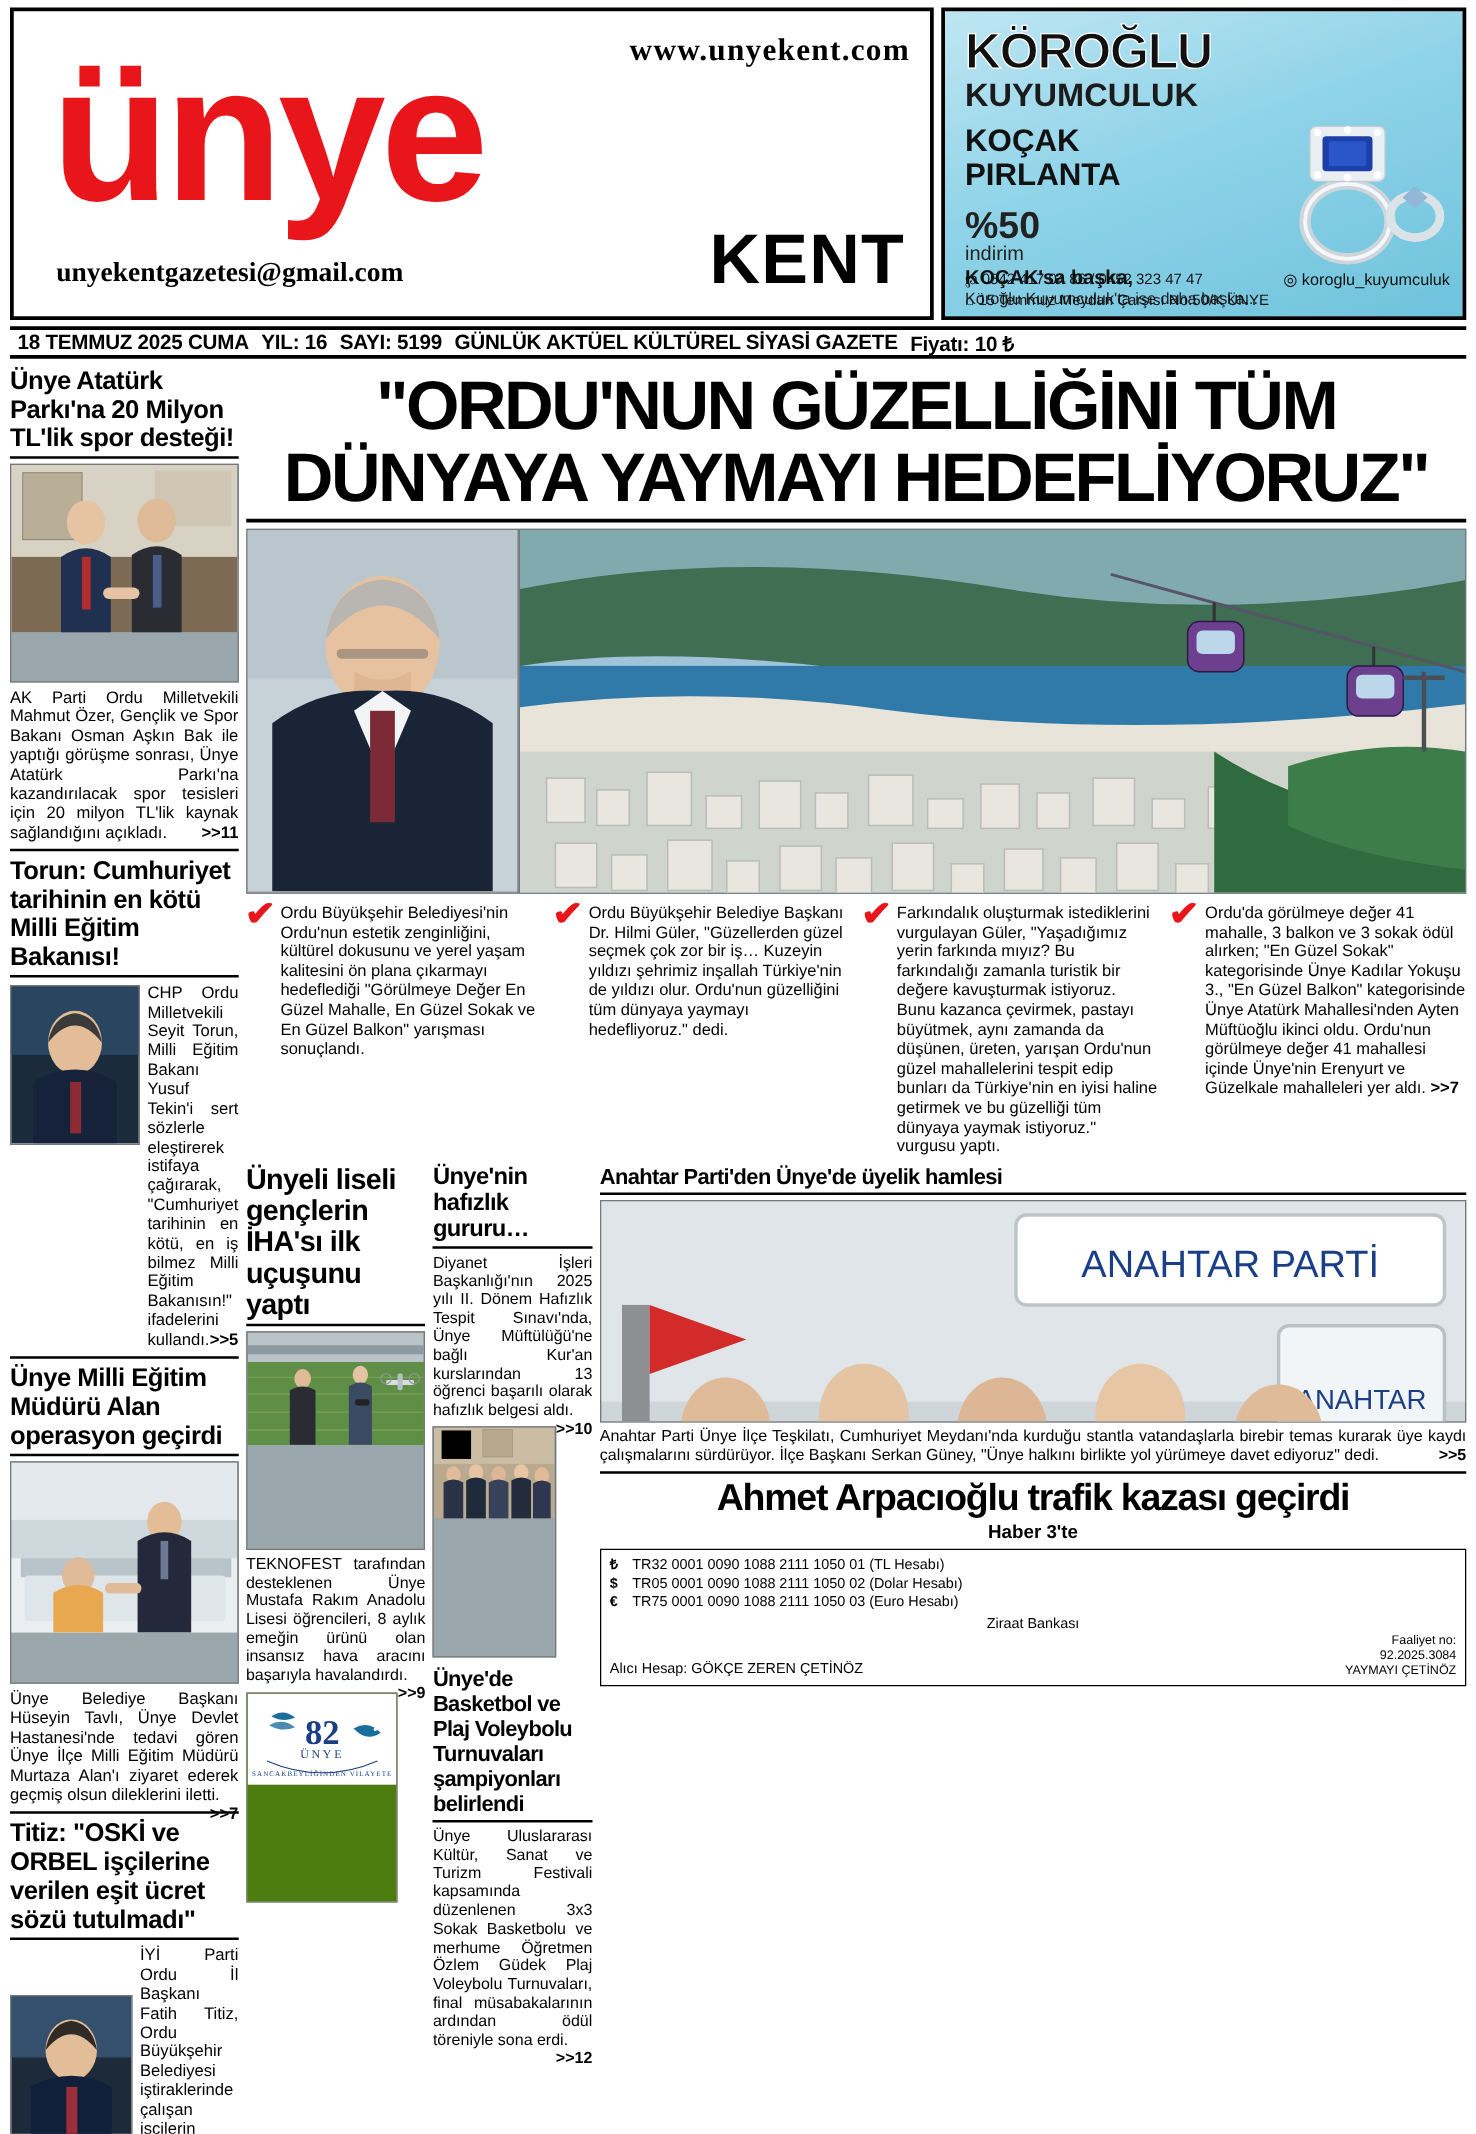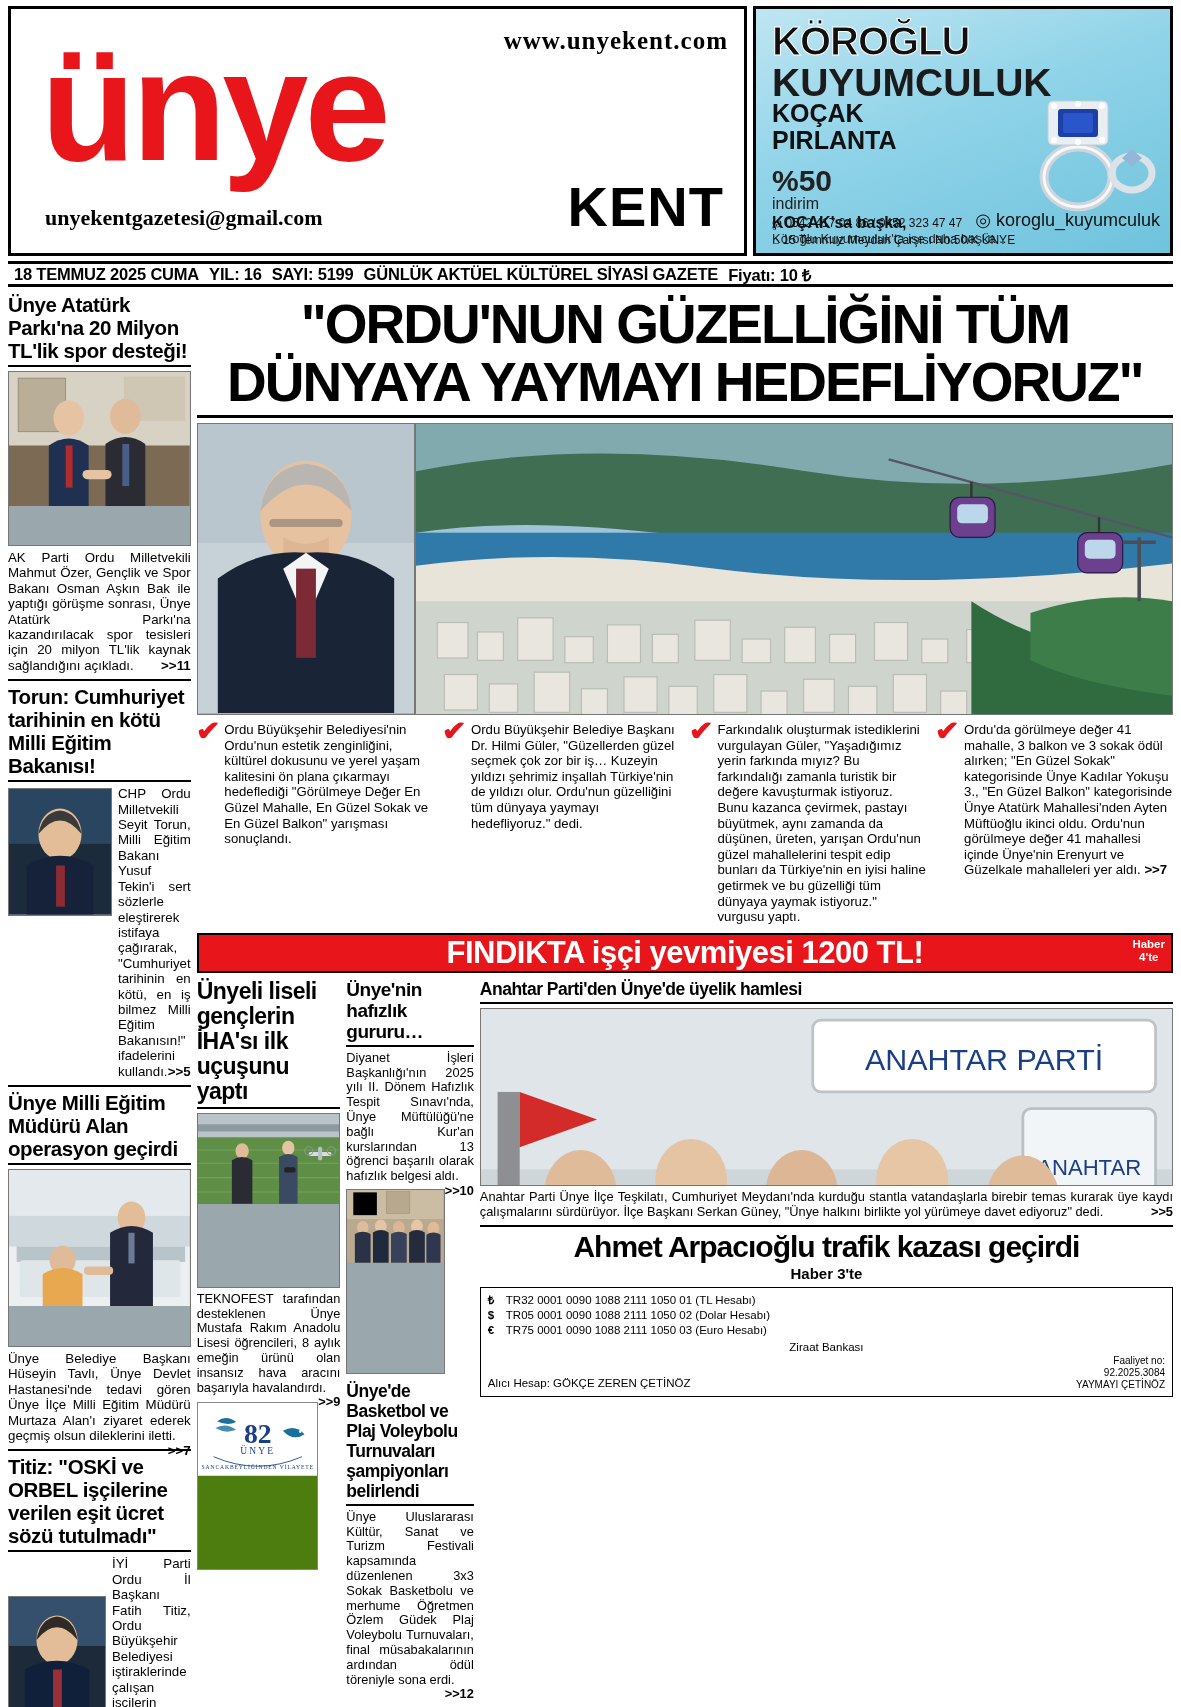--- a/index.html
+++ b/index.html
@@ -40,29 +40,29 @@
     position:relative; width:420px; border:3px solid #000;
     background:linear-gradient(160deg,#bfe6f2 0%,#8fd3e8 45%,#6fc3dd 100%);
     overflow:hidden;
   }
   .ad-title {
     position:absolute; left:16px; top:10px;
     font-weight:bold; font-size:40px; color:#111;
     letter-spacing:-1px;
     -webkit-text-stroke:1px #fff;
   }
-  .ad-sub1 { position:absolute; left:16px; top:52px; font-weight:bold; font-size:39px; color:#1b1b1b; }
+  .ad-sub1 { position:absolute; left:16px; top:52px; font-weight:bold; font-size:26px; color:#1b1b1b; }
   .ad-sub2 { position:absolute; left:16px; top:90px; font-weight:bold; font-size:25px; color:#111; }
   .ad-sub3 { position:absolute; left:16px; top:117px; font-weight:bold; font-size:25px; color:#111; }
   .ad-disc { position:absolute; left:16px; top:155px; font-weight:bold; font-size:30px; color:#222; }
   .ad-disc-label { position:absolute; left:16px; top:186px; font-size:16px; color:#222; }
   .ad-line1 { position:absolute; left:16px; top:205px; font-weight:bold; font-size:16px; color:#111; }
   .ad-line2 { position:absolute; left:16px; top:222px; font-size:13px; color:#222; }
   .ad-phone { position:absolute; left:16px; bottom:22px; font-size:12px; color:#111; }
-  .ad-insta { position:absolute; right:10px; bottom:22px; font-size:18px; color:#111; }
+  .ad-insta { position:absolute; right:10px; bottom:22px; font-size:13px; color:#111; }
   .ad-addr { position:absolute; left:16px; bottom:6px; font-size:12px; color:#111; }
   .ring {
     position:absolute; right:8px; top:64px; width:180px; height:140px;
   }
 
   
   .datebar {
     margin-top:5px; border-top:3px solid #000; border-bottom:3px solid #000;
     height:26px; display:flex; align-items:center; padding:0 6px;
     font-weight:bold; font-size:16.5px; letter-spacing:-0.2px;
@@ -396,27 +396,20 @@
         </div>
         <div class="check-col">
           <div class="tick">✔</div>
           <p>
             <span>Ordu'da görülmeye değer 41 mahalle, 3 balkon ve 3 sokak ödül alırken; "En Güzel Sokak" kategorisinde Ünye Kadılar Yokuşu 3., "En Güzel Balkon" kategorisinde Ünye Atatürk Mahallesi'nden Ayten Müftüoğlu ikinci oldu. Ordu'nun görülmeye değer 41 mahallesi içinde Ünye'nin Erenyurt ve Güzelkale mahalleleri yer aldı.</span>
             <span class="pg">&gt;&gt;7</span>
           </p>
         </div>
       </div>
 
-      <div class="redbar">
-        <div class="txt">FINDIKTA işçi yevmiyesi 1200 TL!</div>
-        <div class="tag">
-          <div>Haber</div>
-          <div>4'te</div>
-        </div>
-      </div>
 
       <div class="lower">
 
         <div class="lw-a">
           <div class="sub-head">Ünyeli liseli gençlerin İHA'sı ilk uçuşunu yaptı</div>
           <div class="photo" style="height:175px; margin-top:4px;">
             <svg class="im" viewBox="0 0 276 175" preserveAspectRatio="none">
               <rect width="276" height="175" fill="#4e7b3c"></rect>
               <rect x="0" y="0" width="276" height="46" fill="#b9c3c8"></rect>
               <rect x="0" y="20" width="276" height="14" fill="#8e9aa1"></rect>

